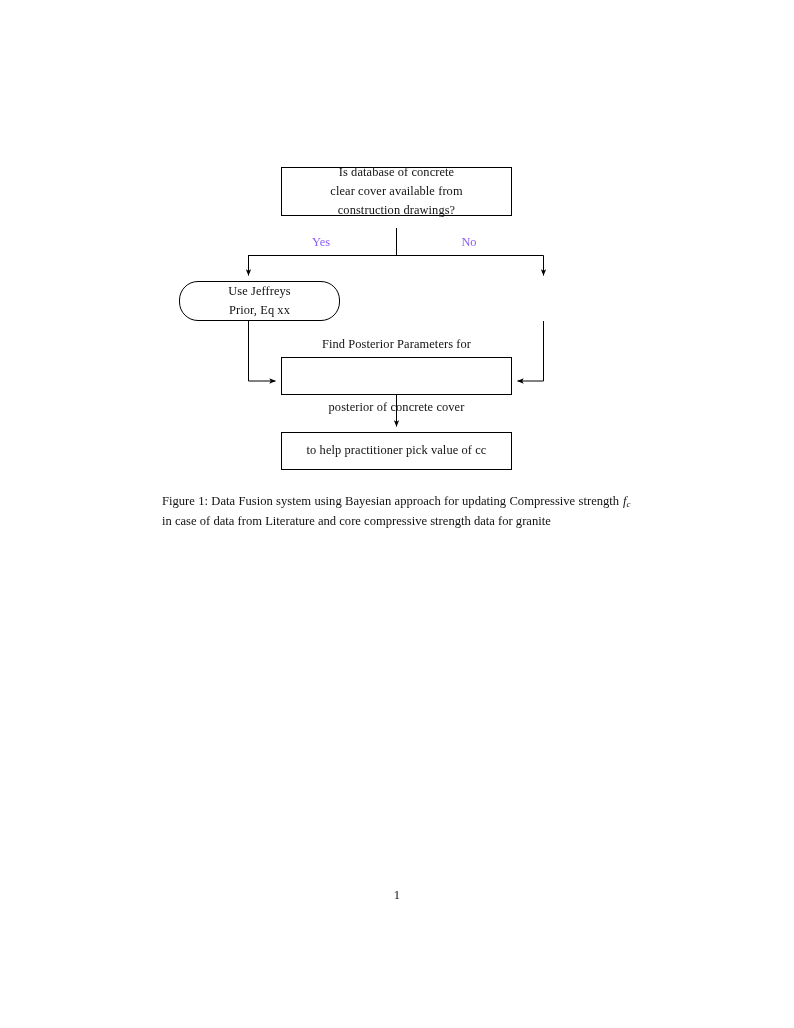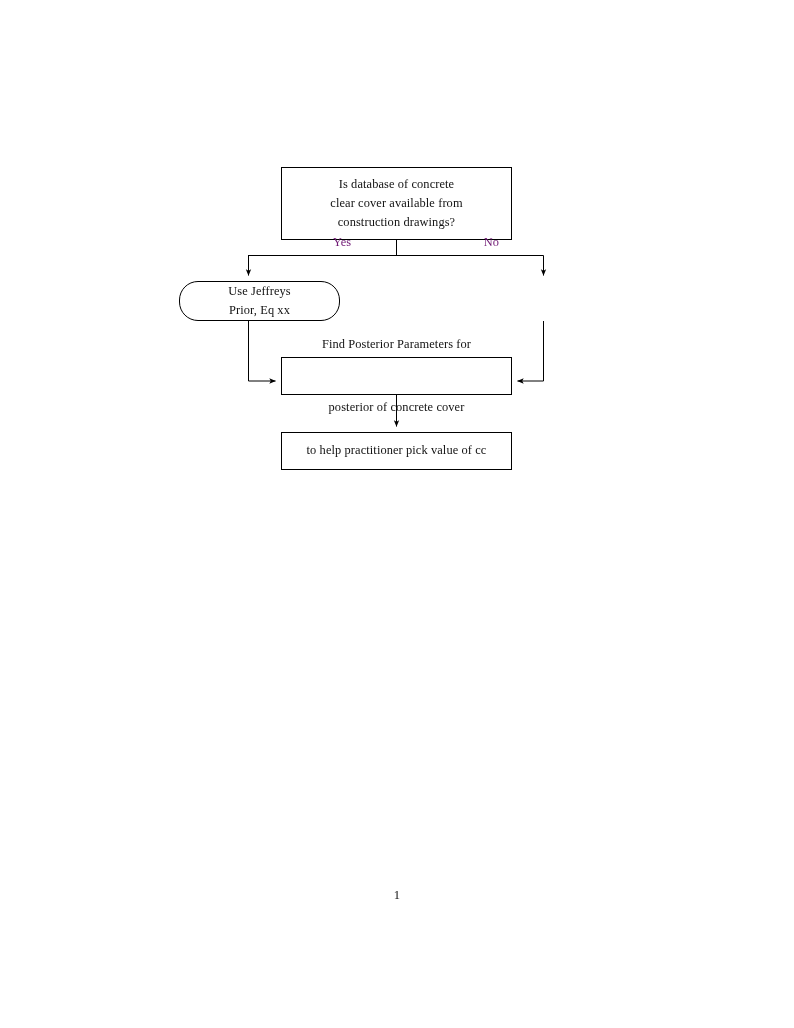--- a/index.html
+++ b/index.html
@@ -58,21 +58,21 @@
   .node-box .line {
     display: block;
     white-space: nowrap;
   }
 
   
   #node-decision {
     left: 281px;
     top: 167px;
     width: 231px;
-    height: 73px;
+    height: 49px;
   }
   
   #node-jeffreys {
     left: 179px;
     top: 281px;
     width: 161px;
     height: 40px;
     border-radius: 19px;
   }
   
@@ -95,23 +95,23 @@
     left: 281px;
     top: 432px;
     width: 231px;
     height: 38px;
   }
 
   .edge-label {
     position: absolute;
     font-size: 12.4px;
     line-height: 1;
-    color: #701a75;
+    color: #8b5cf6;
     white-space: nowrap;
-    text-align: right;
+    text-align: center;
   }
   #label-yes {
     left: 291px;
     top: 236px;
     width: 60px;
   }
   #label-no {
     left: 439px;
     top: 236px;
     width: 60px;
@@ -200,16 +200,17 @@
 
     <div class="node-box" id="node-plot">
       <span class="line">to help practitioner pick value of cc</span>
     </div>
 
     <div class="edge-label" id="label-yes">Yes</div>
     <div class="edge-label" id="label-no">No</div>
 
   </div>
 
+  <div id="caption"><span>Figure 1:</span> <span>Data Fusion system using Bayesian approach for updating Compressive strength</span> <span class="mathvar"><span>f</span><sub>c</sub></span> <span>in case of data from Literature and core compressive strength data for granite</span></div>
 
   <div id="page-number">1</div>
 
 </div>
 
 </body></html>

